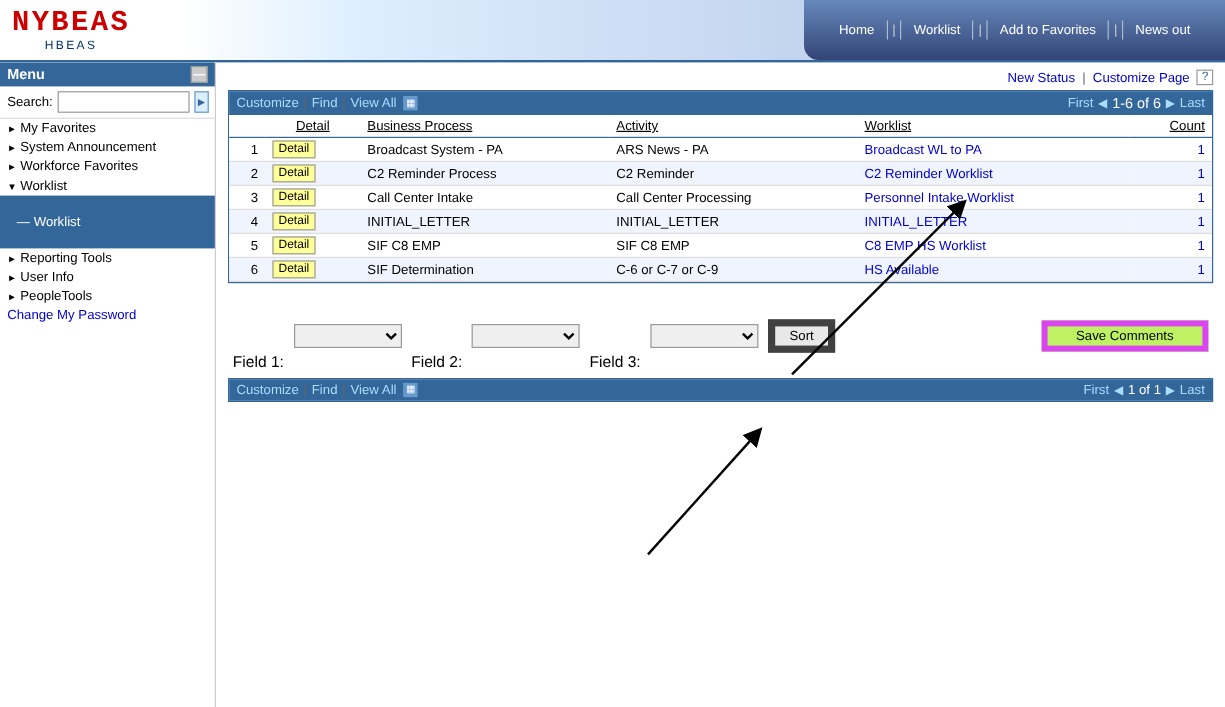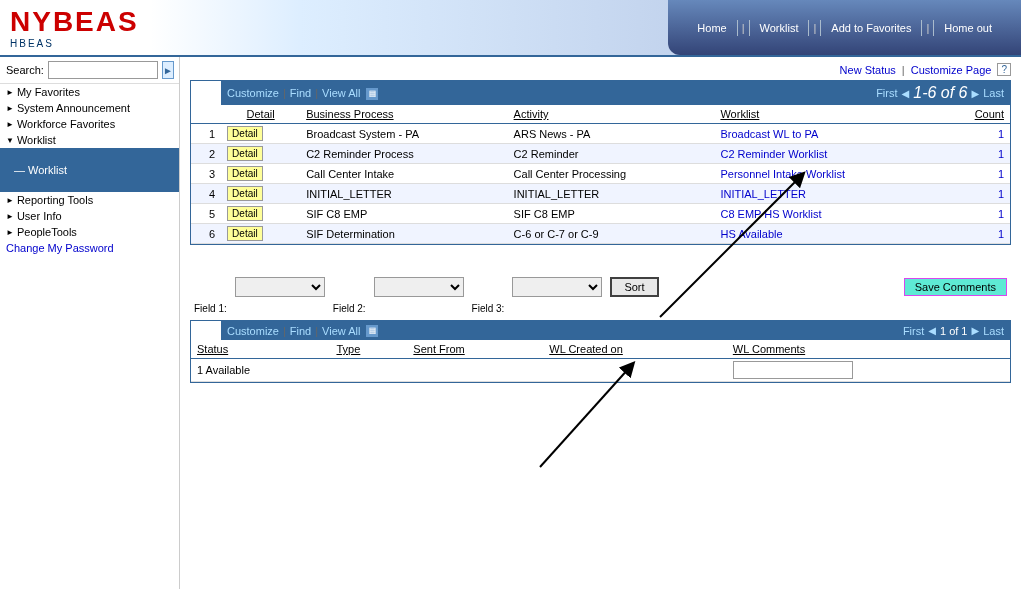--- a/index.html
+++ b/index.html
@@ -1,18 +1,18 @@
 <!DOCTYPE html>
 <html><head>
   <meta charset="utf-8">
   <style>
     * { margin: 0; padding: 0; box-sizing: border-box; }
     body { font-family: Arial, Helvetica, sans-serif; font-size: 12px; background: #fff; width: 1021px; min-height: 589px; overflow-x: hidden; }
-    .logo-text { color: #cc0000; font-size: 28px; font-weight: bold; letter-spacing: 2px; font-family: Liberation Sans, sans-serif; }
-    .logo-sub { color: #003366; font-size: 10px; letter-spacing: 2px; }
+    .logo-text { color: #cc0000; font-size: 24px; font-weight: bold; letter-spacing: 2px; font-family: Liberation Mono, monospace; }
+    .logo-sub { color: #003366; font-size: 10px; text-align: center; letter-spacing: 2px; }
     .header-nav-item { color: #fff; text-decoration: none; font-size: 11px; padding: 2px 10px; border-right: 1px solid #aabbcc; cursor: pointer; }
     .header-nav-item:last-child { border-right: none; }
 
     
     .main-layout { display: flex; height: calc(589px - 40px); }
 
     
     .sidebar { width: 180px; min-width: 180px; border-right: 1px solid #ccc; background: #fff; }
     .sidebar-menu-bar { background: #336699; color: #fff; font-size: 12px; font-weight: bold; padding: 3px 6px; display: flex; justify-content: space-between; align-items: center; }
     .sidebar-minimize { background: #ccc; border: 1px solid #999; width: 14px; height: 14px; display: flex; align-items: center; justify-content: center; cursor: pointer; font-size: 10px; }
@@ -27,42 +27,42 @@
     .sidebar-triangle { font-size: 8px; }
 
     
     .content { flex: 1; padding: 6px 10px; overflow-y: auto; position: relative; }
     .top-links { display: flex; justify-content: flex-end; align-items: center; gap: 6px; font-size: 11px; margin-bottom: 4px; }
     .top-links a { color: #0000cc; text-decoration: none; }
     .top-links-divider { color: #666; }
 
     
     .worklist-table-container { border: 1px solid #336699; margin-bottom: 8px; }
-    .table-header-bar { background: #336699; color: #fff; font-size: 11px; padding: 3px 6px; display: flex; align-items: center; justify-content: space-between; margin-left: 30px; }
+    .table-header-bar { background: #336699; color: #fff; font-size: 11px; padding: 3px 6px; display: flex; align-items: center; justify-content: space-between; }
     .table-header-bar a { color: #aaddff; text-decoration: none; font-size: 11px; }
     .table-header-bar .nav-info { display: flex; align-items: center; gap: 4px; }
     .table-header-bar .left-links { display: flex; align-items: center; gap: 2px; }
     .nav-btn { color: #aaddff; font-size: 10px; cursor: pointer; }
 
     table.data-table { width: 100%; border-collapse: collapse; font-size: 11px; }
     table.data-table th { background: #fff; text-align: left; padding: 3px 6px; border-bottom: 1px solid #336699; font-weight: normal; text-decoration: underline; white-space: nowrap; }
     table.data-table td { padding: 2px 6px; border-bottom: 1px solid #ddd; }
     table.data-table tr:nth-child(even) { background: #f0f4ff; }
     table.data-table tr:nth-child(odd) { background: #fff; }
     .detail-btn { background: #ffff99; border: 1px solid #999; padding: 1px 4px; font-size: 10px; cursor: pointer; color: #000; }
     .row-num { color: #000; text-align: right; padding-right: 4px; }
     .count-link { color: #0000cc; text-decoration: none; }
     .wl-link { color: #0000cc; text-decoration: none; }
 
     
     .field-row { display: flex; align-items: center; gap: 8px; padding: 6px 4px; }
-    .field-label { font-size: 10px; white-space: nowrap; margin-top: 44px; }
+    .field-label { font-size: 13px; white-space: nowrap; margin-top: 44px; }
     .field-select { height: 20px; font-size: 11px; border: 1px solid #999; width: 90px; }
-    .sort-btn { background: #e8e8e8; border: 2px solid #404040; padding: 2px 12px; font-size: 11px; cursor: pointer; }
-    .save-comments-btn { background: #5eead4; border: 1px solid #d946ef; padding: 2px 10px; font-size: 11px; cursor: pointer; margin-left: auto; }
+    .sort-btn { background: #e8e8e8; border: 6px solid #404040; padding: 2px 12px; font-size: 11px; cursor: pointer; }
+    .save-comments-btn { background: #bef264; border: 5px solid #d946ef; padding: 2px 24px; font-size: 11px; cursor: pointer; margin-left: auto; }
 
     
     .bottom-table-container { border: 1px solid #336699; }
 
     
     .grid-icon { display: inline-block; width: 12px; height: 12px; background: #6699cc; vertical-align: middle; font-size: 8px; color: #fff; text-align: center; line-height: 12px; }
 
     .pipe { color: #666; margin: 0 2px; }
 
     .header-wrapper { background: linear-gradient(to right, #fff 150px, #ddeeff 300px, #aabbdd 100%); border-bottom: 2px solid #336699; display: flex; align-items: stretch; justify-content: space-between; }
@@ -77,27 +77,31 @@
     <div class="logo-text">NYBEAS</div>
     <div class="logo-sub">HBEAS</div>
   </div>
   <div class="header-right">
     <a href="#" class="header-nav-item">Home</a>
     <span class="header-nav-item" style="color:#ccc;padding:2px 4px;">|</span>
     <a href="#" class="header-nav-item">Worklist</a>
     <span class="header-nav-item" style="color:#ccc;padding:2px 4px;">|</span>
     <a href="#" class="header-nav-item">Add to Favorites</a>
     <span class="header-nav-item" style="color:#ccc;padding:2px 4px;">|</span>
-    <a href="#" class="header-nav-item">Home out</a>
+    <a href="#" class="header-nav-item">News out</a>
   </div>
 </div>
 
 <div class="main-layout">
 
   <div class="sidebar">
+    <div class="sidebar-menu-bar">
+      <span>Menu</span>
+      <div class="sidebar-minimize">—</div>
+    </div>
     <div class="sidebar-search">
       <span class="sidebar-search-label">Search:</span>
       <input class="sidebar-search-input" type="text" style="">
       <button class="sidebar-search-btn">►</button>
     </div>
 
     <div class="sidebar-item">
       <span class="sidebar-triangle">►</span>
       <span>My Favorites</span>
     </div>
@@ -150,21 +154,21 @@
           <a href="#">Find</a>
           <span class="pipe">|</span>
           <a href="#">View All</a>
           <span style="margin-left:4px;">
             <span class="grid-icon">▦</span>
           </span>
         </div>
         <div class="nav-info">
           <a href="#">First</a>
           <span class="nav-btn">◀</span>
-          <span style="color:#fff;font-size:16px;font-style:italic;">1-6 of 6</span>
+          <span style="color:#fff;font-size:12px;">1-6 of 6</span>
           <span class="nav-btn">▶</span>
           <a href="#">Last</a>
         </div>
       </div>
       <table class="data-table">
         <thead>
           <tr>
             <th></th>
             <th style="text-align:center;">Detail</th>
             <th style="cursor:pointer;">Business Process</th>
@@ -250,40 +254,20 @@
           </span>
         </div>
         <div class="nav-info">
           <a href="#">First</a>
           <span class="nav-btn">◀</span>
           <span style="color:#fff;font-size:11px;">1 of 1</span>
           <span class="nav-btn">▶</span>
           <a href="#">Last</a>
         </div>
       </div>
-      <table class="data-table">
-        <thead>
-          <tr>
-            <th>Status</th>
-            <th>Type</th>
-            <th>Sent From</th>
-            <th>WL Created on</th>
-            <th>WL Comments</th>
-          </tr>
-        </thead>
-        <tbody id="bottom-tbody">
-        <tr>
-    <td>1 Available</td>
-    <td></td>
-    <td></td>
-    <td></td>
-    <td><input type="text" style="width: 120px; height: 18px; border: 1px solid rgb(153, 153, 153);" value=""></td>
-  </tr>
-          </tbody>
-      </table>
     </div>
 
     <svg style="position:absolute;top:60px;left:380px;width:300px;height:220px;pointer-events:none;">
 
       <defs>
         <marker id="arrowhead" markerWidth="8" markerHeight="8" refX="4" refY="4" orient="auto">
           <path d="M0,0 L8,4 L0,8 Z" fill="#000"></path>
         </marker>
       </defs>
       <line x1="100" y1="200" x2="240" y2="60" stroke="#000" stroke-width="2" marker-end="url(#arrowhead)"></line>

